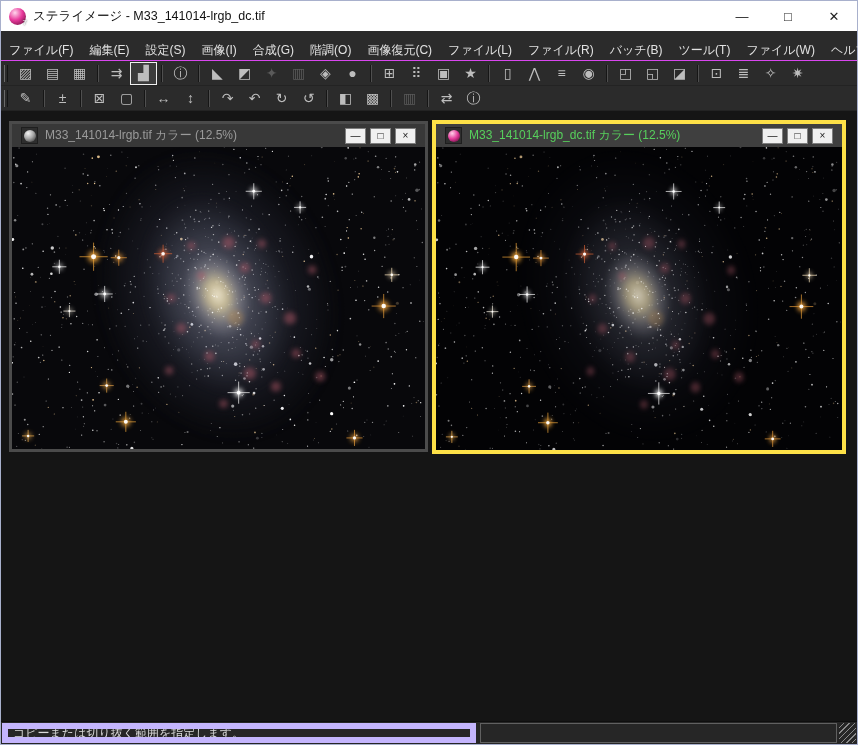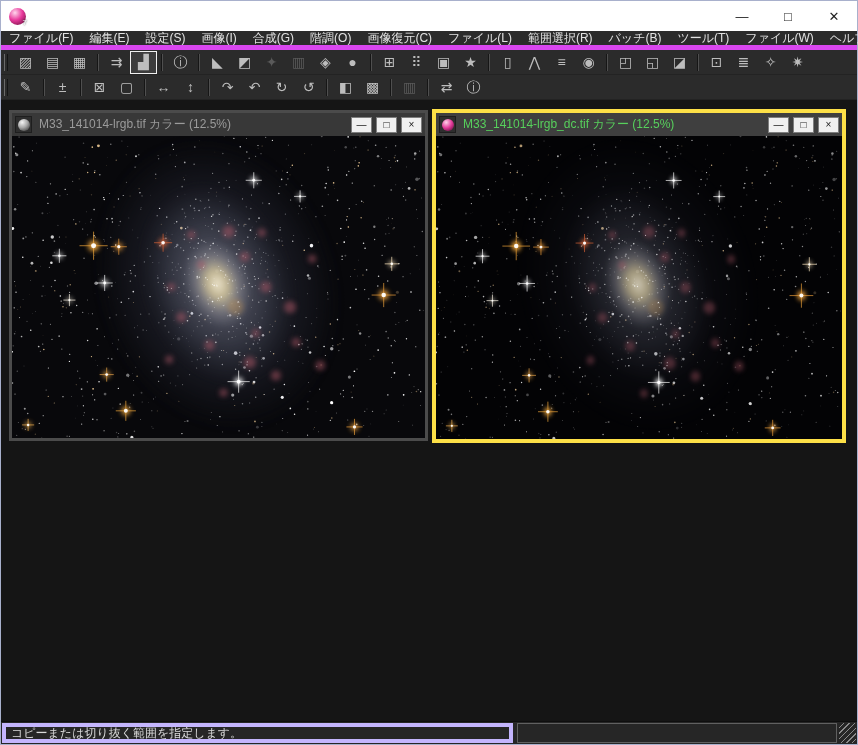--- a/index.html
+++ b/index.html
@@ -9,86 +9,87 @@
   
   .titlebar { height:30px; background:#ffffff; display:flex; align-items:center; flex:none; }
   .app-icon { width:17px; height:17px; margin-left:8px; border-radius:50%; position:relative; flex:none;
               background:radial-gradient(circle at 35% 28%, #ffd6ec, #e8399c 45%, #7a1448 88%); }
   .app-icon .seven { position:absolute; right:-1px; bottom:-2px; font-size:8px; color:#fff; text-shadow:0 0 2px #000; }
   .title-text { margin-left:7px; font-size:12.5px; color:#111; }
   .win-controls { margin-left:auto; display:flex; height:100%; }
   .win-btn { width:46px; height:100%; display:flex; align-items:center; justify-content:center; font-size:13px; color:#222; }
 
   
-  .menubar { height:19px; background:#2b2b2b; display:flex; align-items:center; flex:none; border-bottom:5px solid #d946ef; }
+  .menubar { height:30px; background:#2b2b2b; display:flex; align-items:flex-end; flex:none; border-bottom:1px solid #d946ef; }
   .menu-item { padding:1px 8px; font-size:12px; color:#e2e2e2; white-space:nowrap; }
 
   
   .toolbar-row { height:25px; background:#2b2b2b; display:flex; align-items:center; padding-left:1px; border-bottom:1px solid #232323; flex:none; }
   .tgrip { width:4px; height:17px; margin:0 4px 0 2px; border-left:1px solid #6a6a6a; border-right:1px solid #141414; }
   .tbtn { width:25px; height:21px; margin:0 1px; display:flex; align-items:center; justify-content:center; flex:none; }
   .tbtn span { font-size:14px; color:#bdbdbd; line-height:1; }
   .tbtn.selected { outline:1px solid #f0f0f0; background:#3c3c3c; }
   .tbtn.disabled span { color:#5a5a5a; }
   .tsep { width:2px; height:17px; margin:0 4px; border-left:1px solid #161616; border-right:1px solid #4f4f4f; }
 
   
   .mdi { flex:1; position:relative; background:#151515; overflow:hidden; }
   .child { position:absolute; display:flex; flex-direction:column; }
   .child.inactive { left:8px;  top:10px; width:419px; height:331px; border:3px solid #4b4b4b; background:#4b4b4b; }
   .child.active   { left:431px; top:9px;  width:414px; height:334px; border:4px solid #fde047; background:#747474; }
-  .child-titlebar { height:23px; display:flex; align-items:center; padding:0 3px; flex:none; }
+  .child-titlebar { height:23px; display:flex; align-items:center; padding:0 9px; flex:none; }
   .child.inactive .child-titlebar { background:#383838; }
   .child.active   .child-titlebar { background:#3f3f3f; }
   .child-iconbox { width:17px; height:17px; border:1px solid #1e1e1e; background:#2e2e2e; display:flex; align-items:center; justify-content:center; flex:none; }
   .sphere { width:12px; height:12px; border-radius:50%; }
   .sphere.gray { background:radial-gradient(circle at 35% 28%, #f4f4f4, #a8a8a8 45%, #3c3c3c 90%); }
   .sphere.pink { background:radial-gradient(circle at 35% 28%, #ffd0e8, #e23a9a 48%, #5c0e38 92%); }
   .child-title { margin-left:7px; font-size:12px; white-space:nowrap; overflow:hidden; }
   .child.inactive .child-title { color:#9b9b9b; }
   .child.active   .child-title { color:#57d05c; }
   .child-controls { margin-left:auto; display:flex; gap:4px; }
   .cbtn { width:21px; height:16px; background:#f0f0f0; border:1px solid #7e7e7e; color:#1a1a1a;
           font-size:10px; line-height:1; display:flex; align-items:center; justify-content:center; }
   .child-body { flex:1; background:#000; overflow:hidden; }
   svg.galaxy { width:100%; height:100%; display:block; }
 
   
   .statusbar { height:23px; background:#262626; display:flex; align-items:stretch; flex:none; border-top:1px solid #0e0e0e; padding:1px; }
-  .status-msg { width:511px; border:4px solid #c4b5fd; padding:0 5px; font-size:12px; color:#dadada; display:flex; align-items:center; white-space:nowrap; overflow:hidden; }
+  .status-msg { width:474px; border:6px solid #c4b5fd; padding:0 5px; font-size:12px; color:#dadada; display:flex; align-items:center; white-space:nowrap; overflow:hidden; }
   .status-panel { flex:1; border:1px solid #606060; margin-left:4px; }
   .status-grip { width:17px; margin-left:2px;
                  background:repeating-linear-gradient(135deg, transparent 0 3px, #8a8a8a 3px 4px); }
 </style>
 </head>
 <body>
 
 <div class="app">
 
   <div class="titlebar">
     <div class="app-icon">
         <span class="seven">7</span>
       </div>
+    <div class="title-text">ステライメージ - M33_141014-lrgb_dc.tif</div>
     <div class="win-controls">
       <div class="win-btn">—</div>
       <div class="win-btn">□</div>
       <div class="win-btn">✕</div>
     </div>
   </div>
 
   <div class="menubar" id="menubar">
       <div class="menu-item">ファイル(F)</div>
       <div class="menu-item">編集(E)</div>
       <div class="menu-item">設定(S)</div>
       <div class="menu-item">画像(I)</div>
       <div class="menu-item">合成(G)</div>
       <div class="menu-item">階調(O)</div>
       <div class="menu-item">画像復元(C)</div>
       <div class="menu-item">ファイル(L)</div>
-      <div class="menu-item">範囲選択(R)</div>
+      <div class="menu-item">ファイル(R)</div>
       <div class="menu-item">バッチ(B)</div>
       <div class="menu-item">ツール(T)</div>
       <div class="menu-item">ファイル(W)</div>
       <div class="menu-item">ヘルプ(H)</div>
     </div>
 
   <div class="toolbar-row" id="toolbar-main">
     <div class="tgrip"></div>
   <div class="tbtn">
         <span>▨</span>

